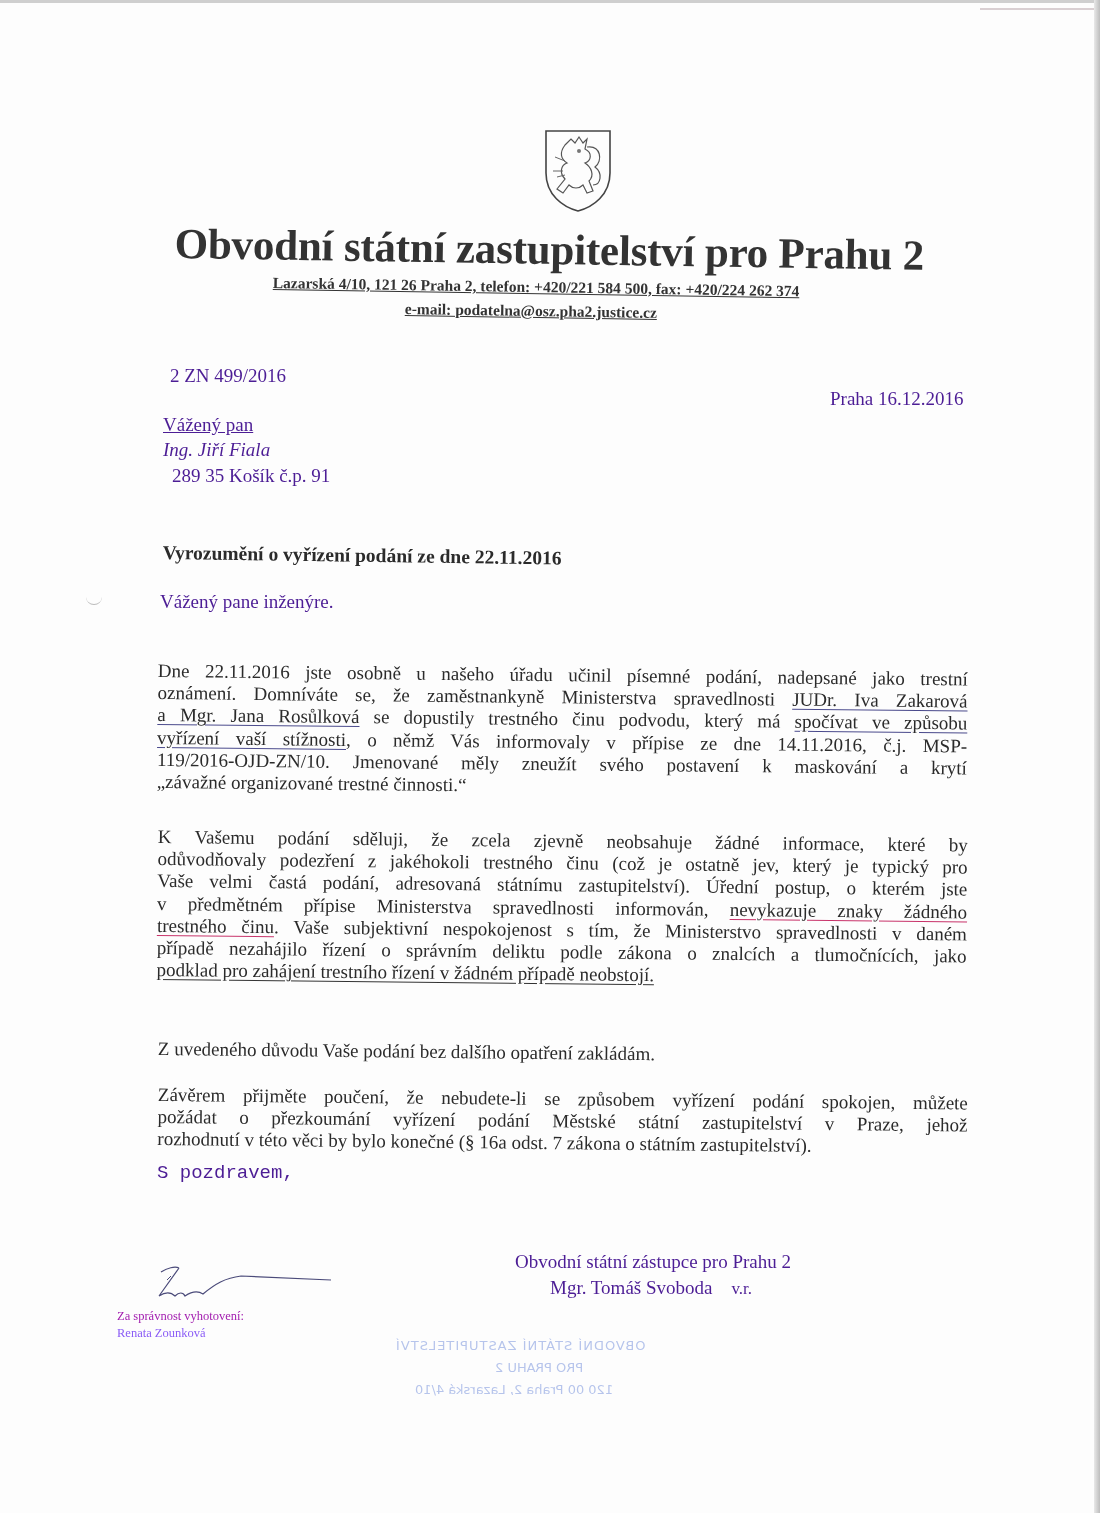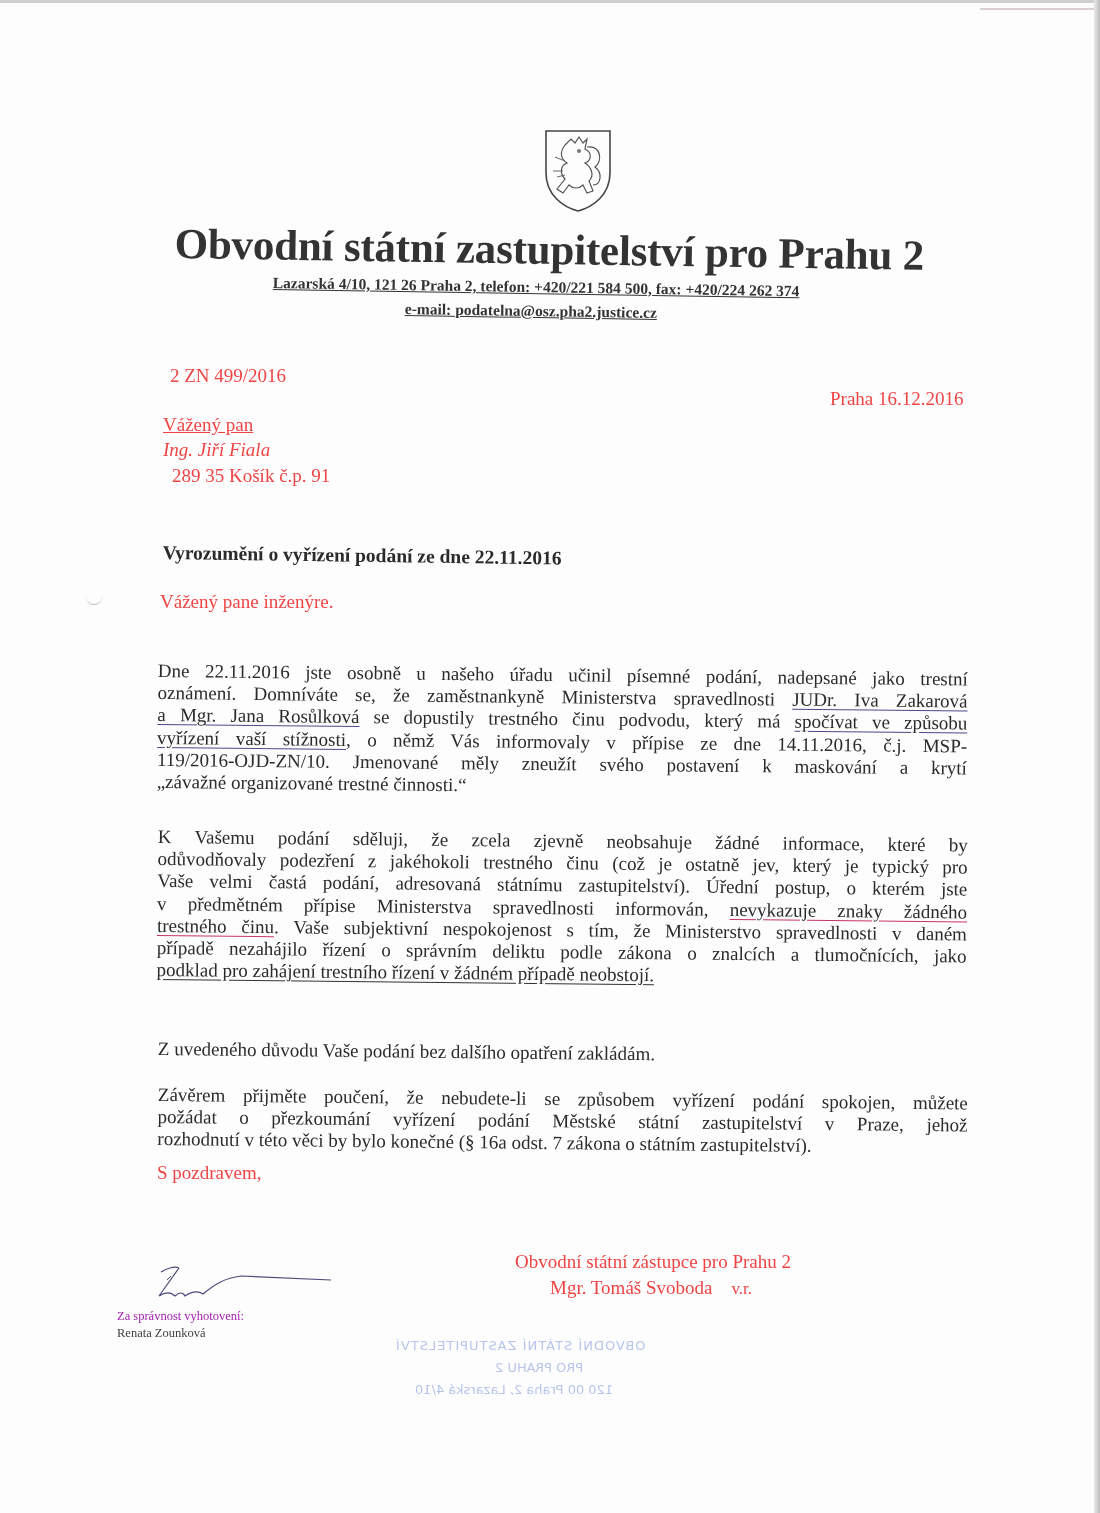--- a/index.html
+++ b/index.html
@@ -17,40 +17,40 @@
       white-space: nowrap;
     }
     .addr1 {
       position: absolute; left: 273px; top: 274px; font-size: 15.5px; font-weight: bold; text-decoration: underline;
       white-space: nowrap; transform: rotate(0.9deg); transform-origin: left top; color: #333;
     }
     .addr2 {
       position: absolute; left: 405px; top: 300px; font-size: 15.5px; font-weight: bold; text-decoration: underline;
       white-space: nowrap; transform: rotate(0.9deg); transform-origin: left top; color: #333;
     }
-    .t { position: absolute; font-size: 19px; white-space: nowrap; color: #ef4444; }
+    .t { position: absolute; font-size: 19px; white-space: nowrap; color: #4c1d95; }
     .ref { left: 170px; top: 365px; }
     .date { left: 830px; top: 388px; }
     .rec1 { left: 163px; top: 414px; text-decoration: underline; }
     .rec2 { left: 163px; top: 439px; font-style: italic; }
     .rec3 { left: 172px; top: 465px; }
     .subject { position: absolute; left: 163px; top: 542px; font-size: 19.5px; font-weight: bold; white-space: nowrap; transform: rotate(0.8deg); transform-origin: left top; color: #2b2b2b; }
     .greeting { left: 160px; top: 591px; }
     .para { position: absolute; left: 158px; width: 810px; font-size: 19px; line-height: 22.2px; text-align: justify; transform: rotate(0.6deg); transform-origin: left top; color: #2b2b2b; }
     .para .ln { display: block; white-space: nowrap; text-align-last: justify; }
     .para .ln.last { text-align-last: left; }
     .p1 { top: 660px; }
     .p2 { top: 826px; }
     .p3 { top: 1038px; width: 560px; }
     .p4 { top: 1084px; }
-    .closing { left: 157px; top: 1162px; }
+    .closing { left: 157px; top: 1162px; font-family: Liberation Mono, monospace; }
     .sig1 { left: 503px; top: 1251px; margin-left: 12px; }
     .sig2 { left: 550px; top: 1277px; }
     .note1 { position: absolute; left: 117px; top: 1309px; font-size: 12.5px; white-space: nowrap; color: #a21caf; }
-    .note2 { position: absolute; left: 117px; top: 1326px; font-size: 12.5px; white-space: nowrap; color: #404040; }
+    .note2 { position: absolute; left: 117px; top: 1326px; font-size: 12.5px; white-space: nowrap; color: #8b5cf6; }
     .ul-blue { text-decoration: underline; text-decoration-color: #4a4a8c; text-underline-offset: 3px; }
     .ul-red { text-decoration: underline; text-decoration-color: #c8336a; text-underline-offset: 3px; }
     .ul-dark { text-decoration: underline; text-decoration-color: #333; text-underline-offset: 3px; }
     .scribble { position: absolute; left: 145px; top: 1262px; width: 190px; height: 50px; }
     .stamp { position: absolute; left: 395px; top: 1338px; width: 260px; height: 72px; color: #9fb2e6; font-family: "DejaVu Sans", sans-serif; opacity: 0.75; }
     .stamp .s { position: absolute; white-space: nowrap; font-size: 13px; transform: scaleX(-1); }
     .dash { position: absolute; left: 86px; top: 596px; width: 16px; height: 8px; border-bottom: 1px solid #bbb; border-radius: 0 0 10px 10px; }
   </style>
 </head>
 <body>

